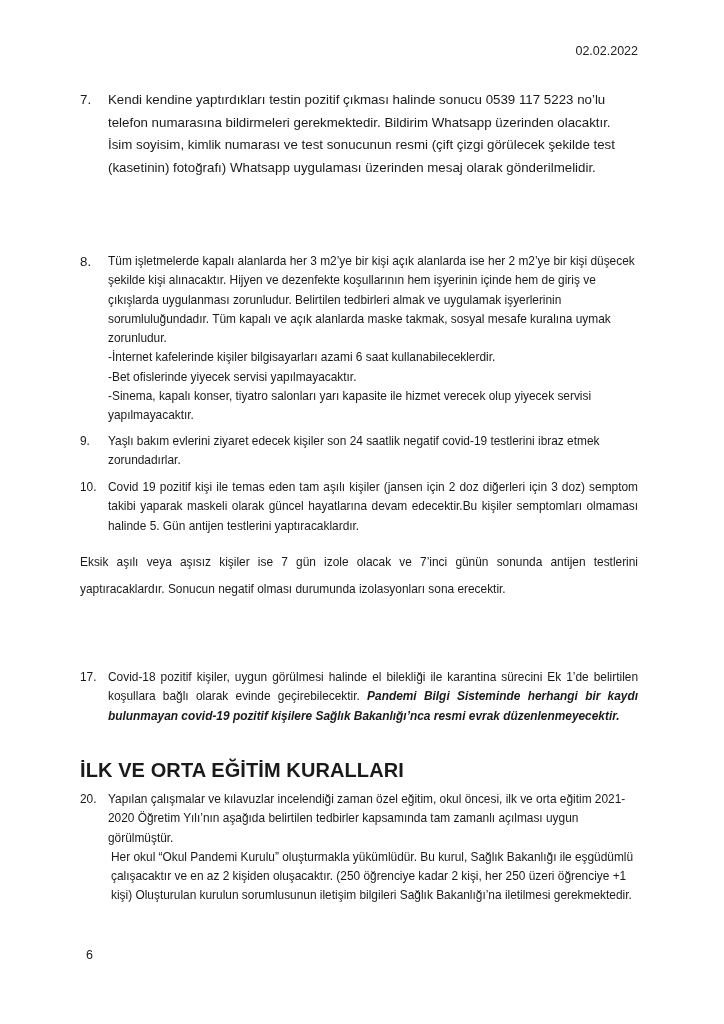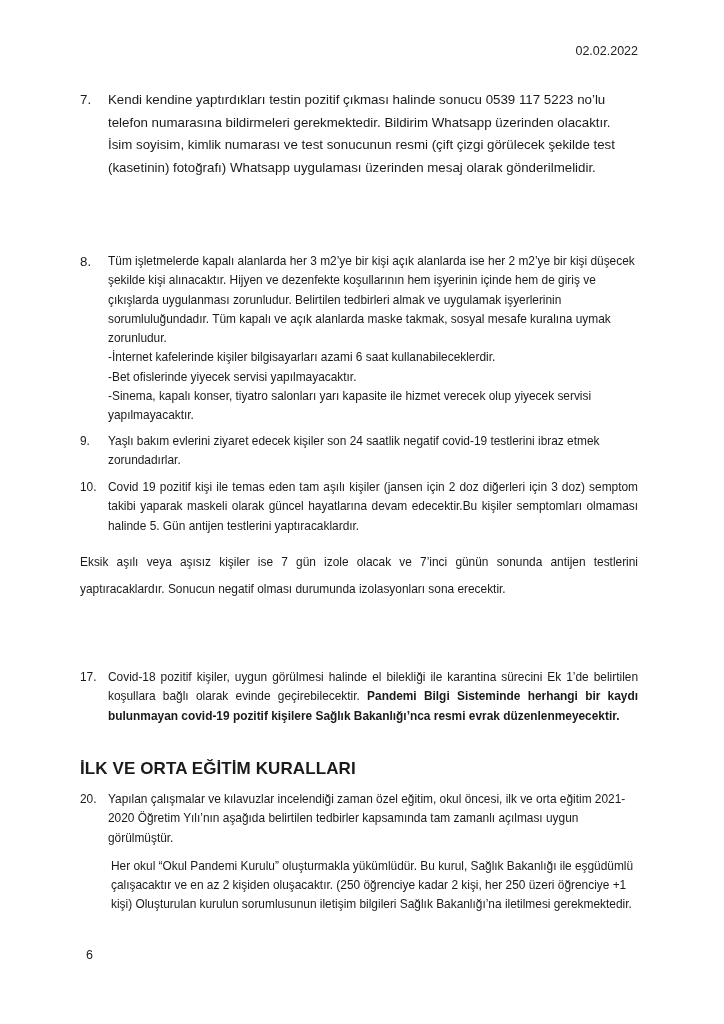--- a/index.html
+++ b/index.html
@@ -11,26 +11,26 @@
     .num { position: absolute; left: -28px; top: 0; }
     .t7 { font-size: 13.3px; line-height: 22.6px; top: 89px; }
     .t8 { font-size: 11.9px; line-height: 19.3px; top: 252px; }
     .t9 { font-size: 11.9px; line-height: 19.3px; top: 432px; text-align: justify; }
     .t10 { font-size: 11.9px; line-height: 19.3px; top: 478px; text-align: justify; }
     .para { position: absolute; left: 80px; width: 558px; font-size: 11.9px; line-height: 27px; text-align: justify; }
     .p1 { top: 549px; }
     .p2 { top: 600px; }
     .t11 { font-size: 11.9px; line-height: 19.3px; top: 668px; text-align: justify; }
     .t11 p { margin: 0; }
-    .heading { position: absolute; left: 80px; top: 759px; font-size: 17px; font-weight: bold; letter-spacing: 0.1px; }
+    .heading { position: absolute; left: 80px; top: 759px; font-size: 20px; font-weight: bold; letter-spacing: 0.1px; }
     .t12 { font-size: 11.9px; line-height: 19.3px; top: 790px; }
-    .t12 .sub { padding-left: 3px; margin-top: 9px; }
+    .t12 .sub { padding-left: 3px; }
     .pagenum { position: absolute; left: 86px; top: 948px; font-size: 12.5px; }
     p { margin: 0; }
-    .b { font-weight: bold; }
+    .b { font-weight: bold; font-style: italic; }
   </style>
 </head>
 <body>
 
 <div class="page">
 
   <div class="date">02.02.2022</div>
 
   <div class="item t7">
     <span class="num">7.</span>

